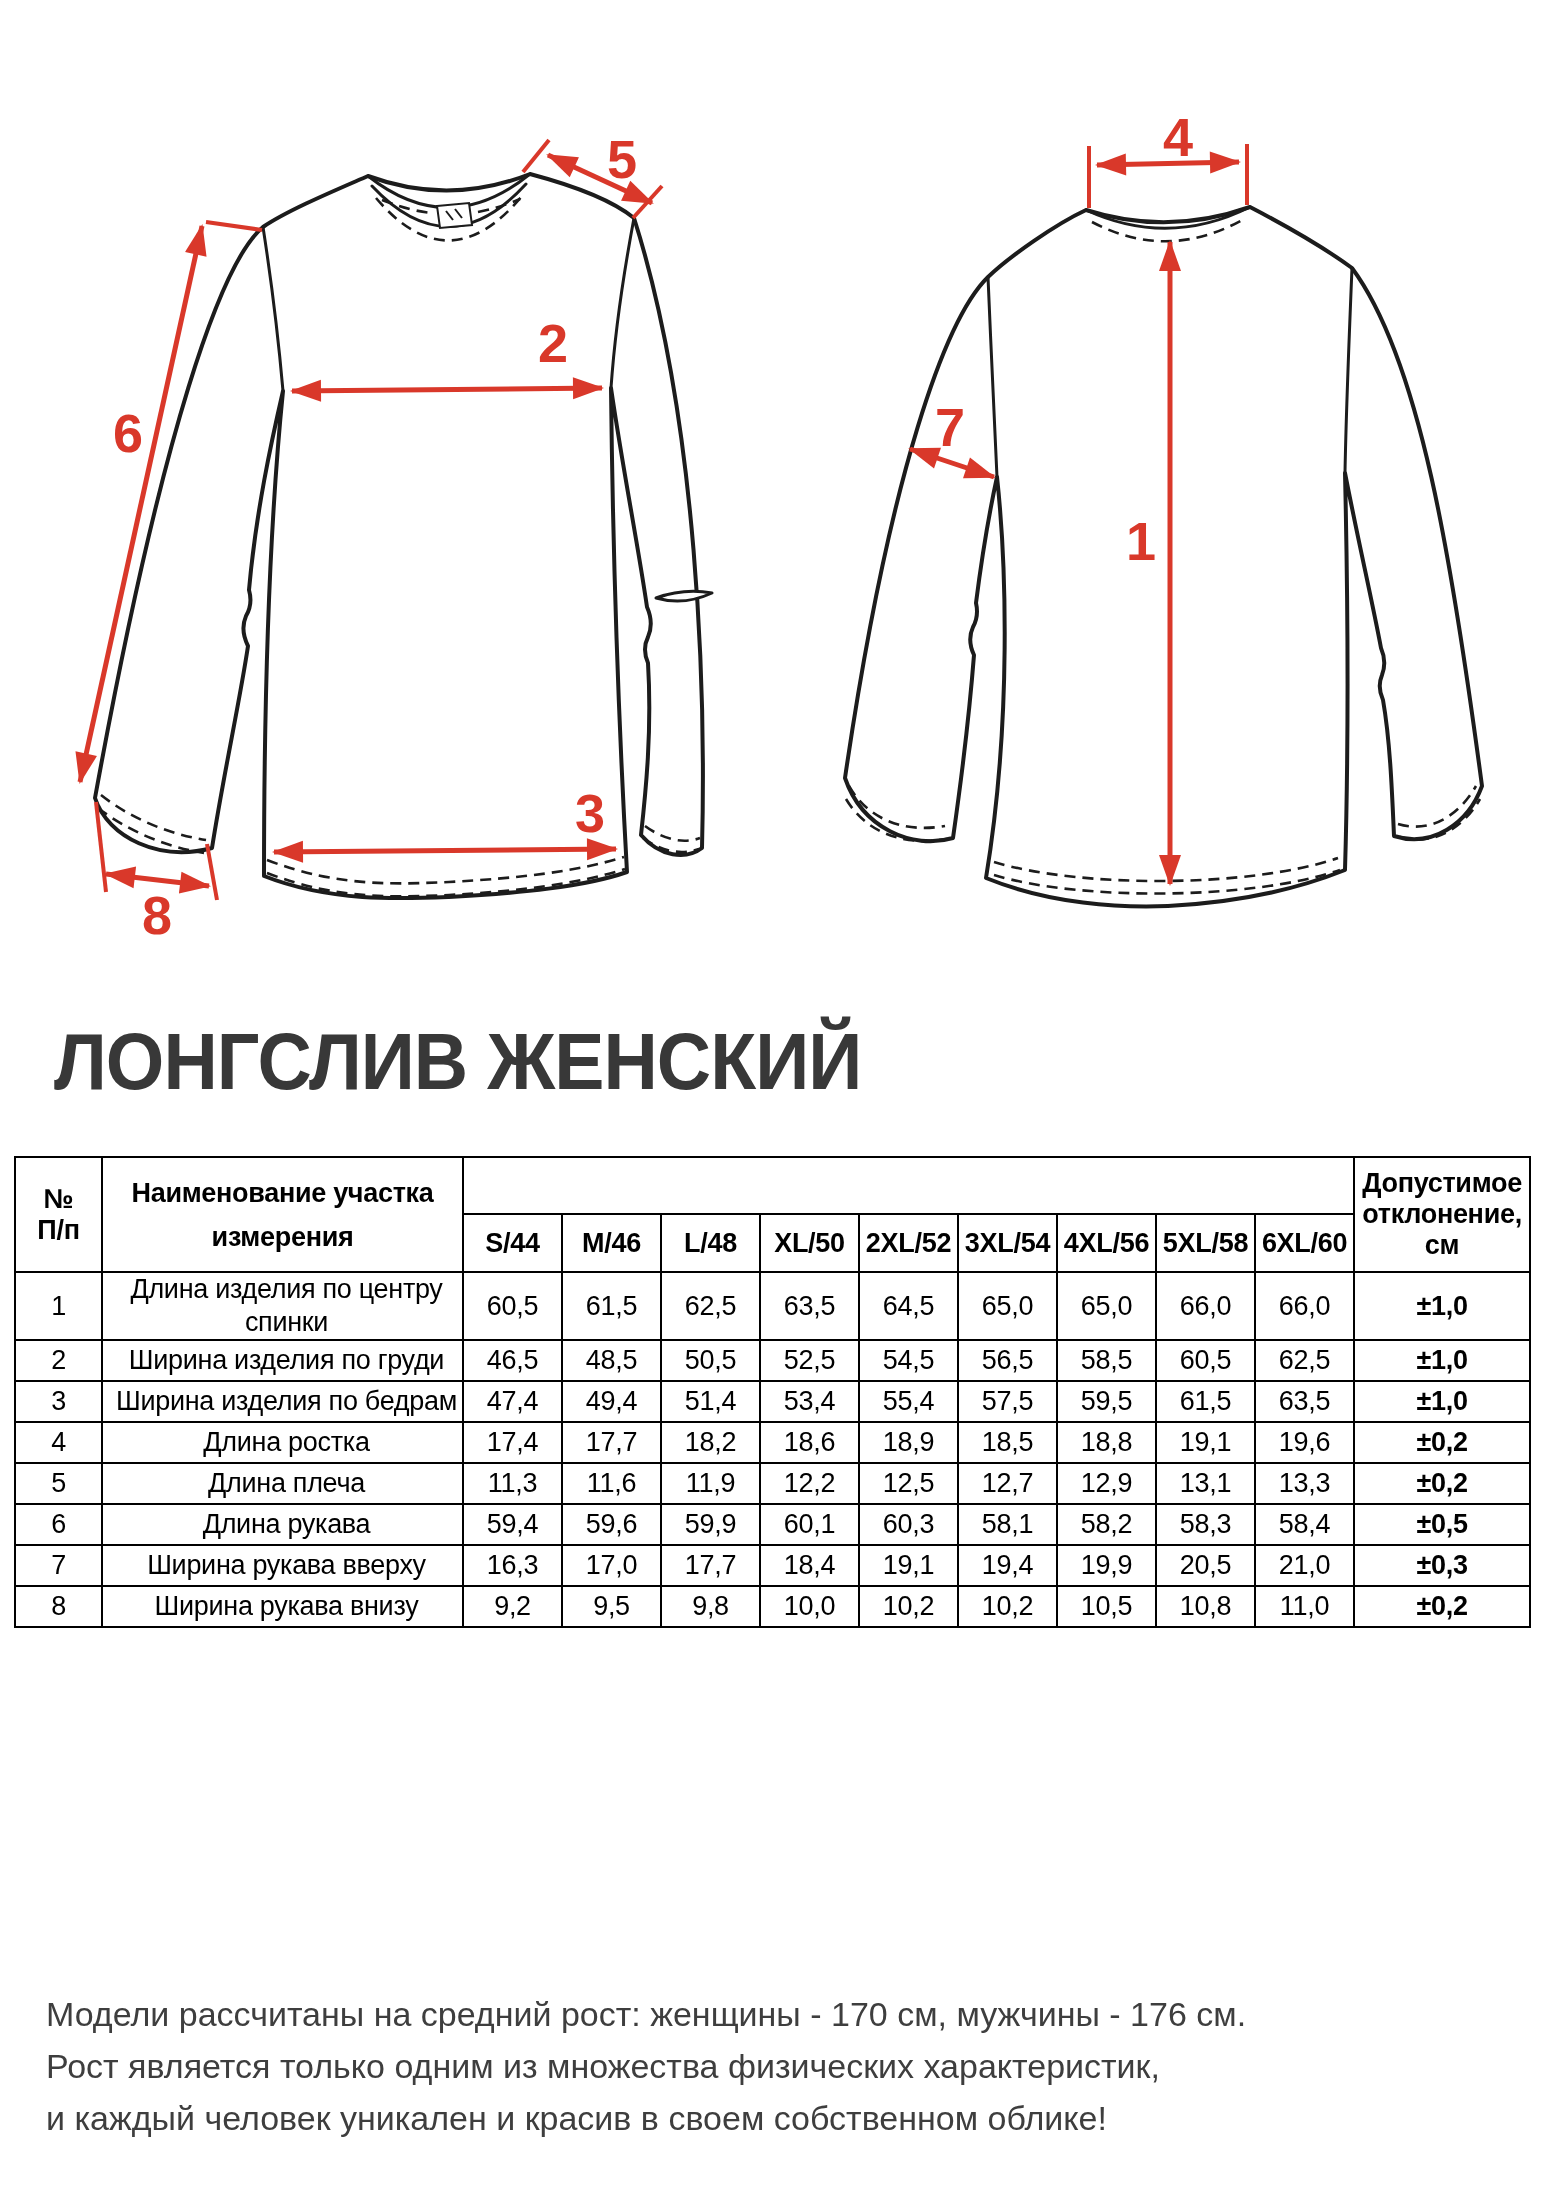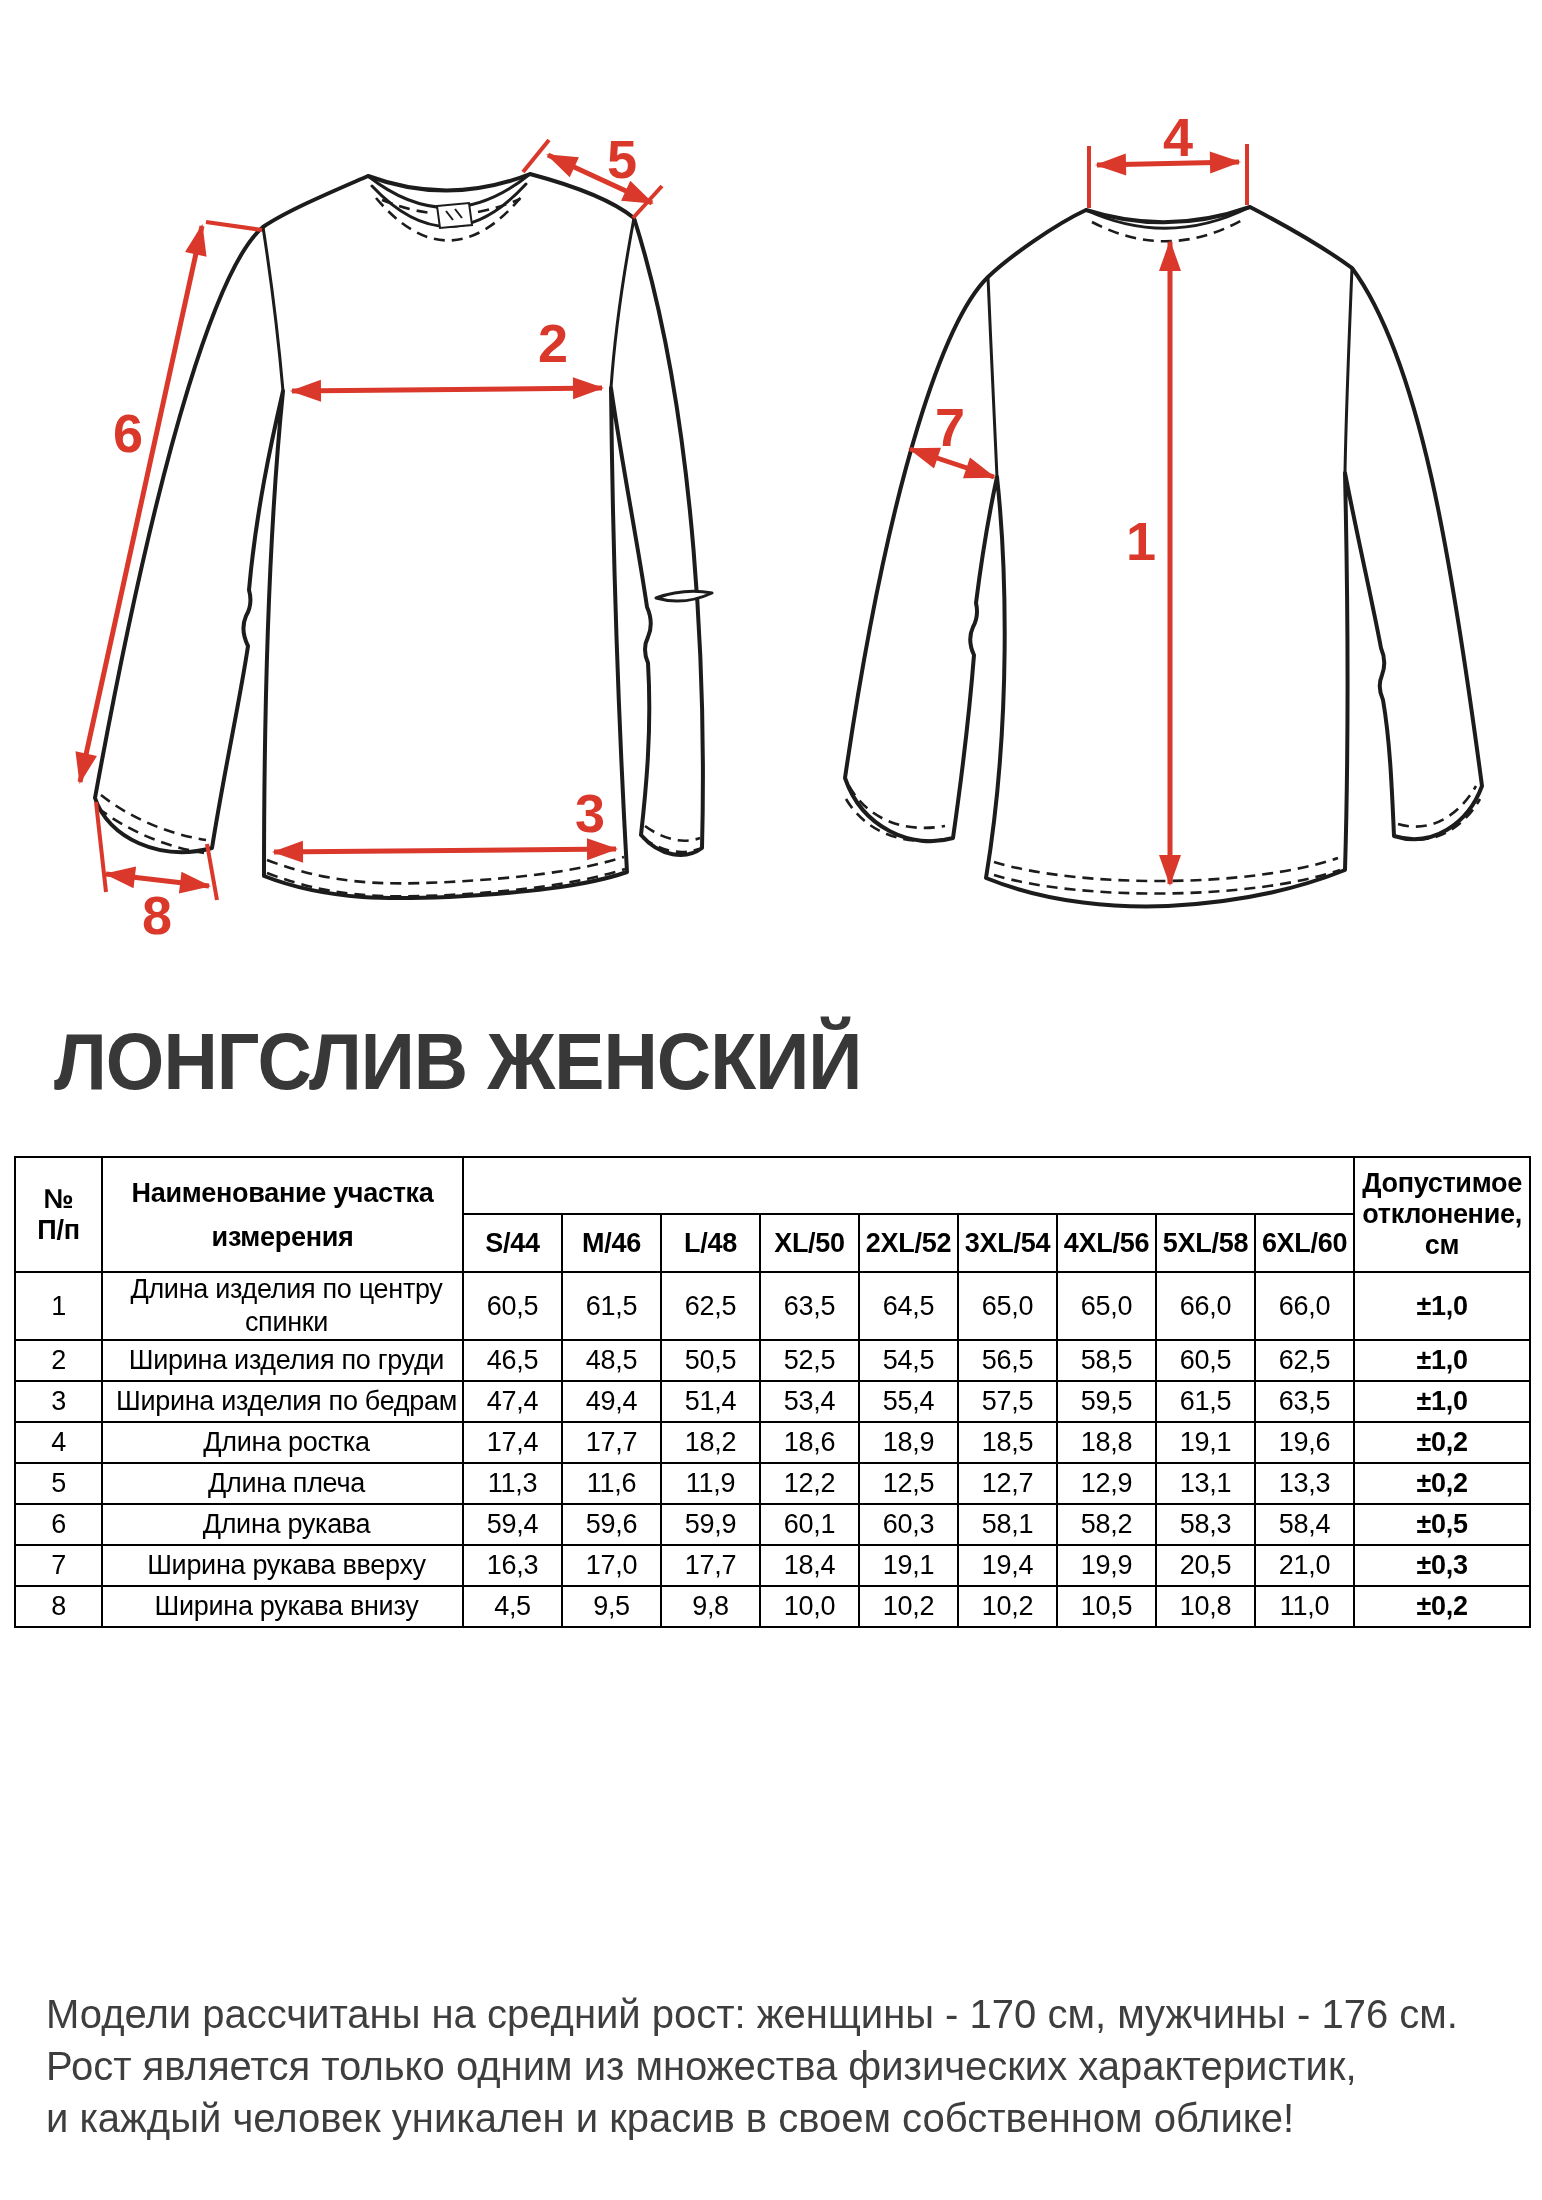--- a/index.html
+++ b/index.html
@@ -46,21 +46,21 @@
   .size-table tbody tr{height:41px;}
   .no-head{white-space:pre-line;line-height:31px;}
   .name-head{line-height:44px;}
   .tol-head{line-height:31px;}
   .name-cell{text-align:left;padding-left:8px !important;line-height:33px;}
   .tol-cell{font-weight:700;margin-left:13px;}
   .group-empty{border-bottom:2px solid #000;}
   
   .footer{
     position:absolute;left:46px;top:1988px;width:1480px;
-    font-size:40px;line-height:52px;color:#3e3e3e;
+    font-size:34px;line-height:52px;color:#3e3e3e;
   }
 </style>
 </head>
 <body>
 
 <div class="page">
 
   <div class="diagram-wrap">
     <svg width="1542" height="940" viewBox="0 0 1542 940" xmlns="http://www.w3.org/2000/svg">
       <defs>
@@ -315,21 +315,21 @@
           <td>19,1</td>
           <td>19,4</td>
           <td>19,9</td>
           <td>20,5</td>
           <td>21,0</td>
           <td class="tol-cell">±0,3</td>
         </tr>
         <tr>
           <td>8</td>
           <td class="name-cell">Ширина рукава внизу</td>
-          <td>4,5</td>
+          <td>9,2</td>
           <td>9,5</td>
           <td>9,8</td>
           <td>10,0</td>
           <td>10,2</td>
           <td>10,2</td>
           <td>10,5</td>
           <td>10,8</td>
           <td>11,0</td>
           <td class="tol-cell">±0,2</td>
         </tr>

